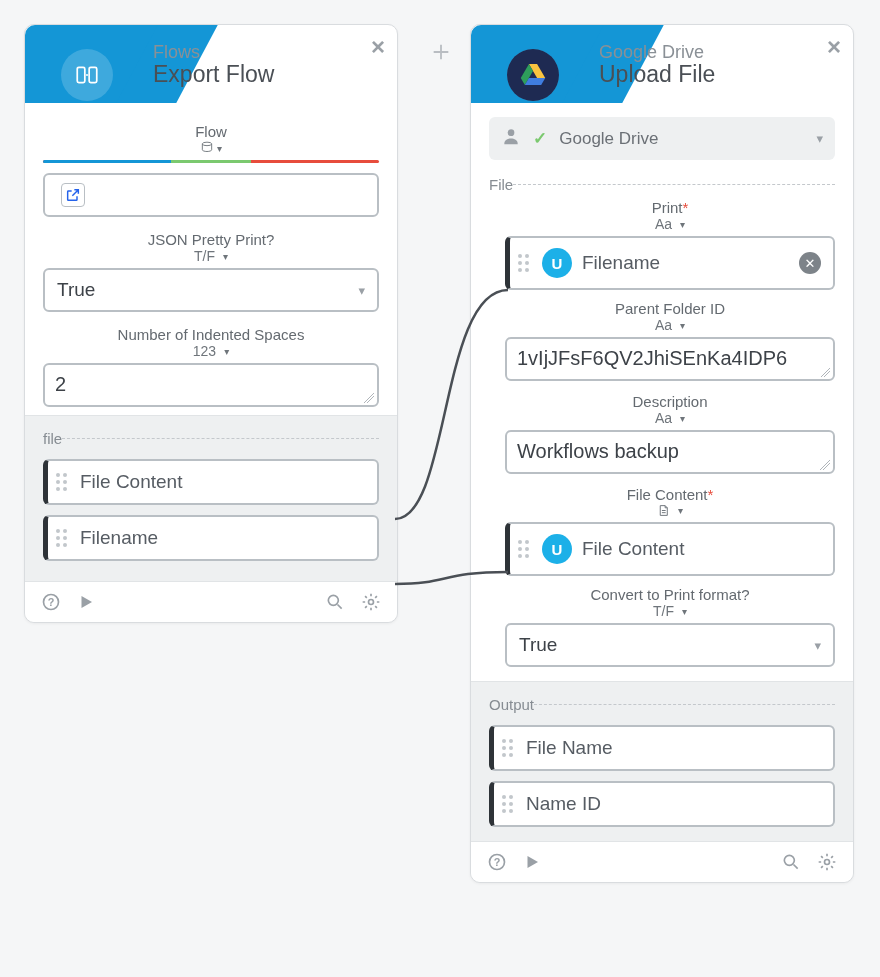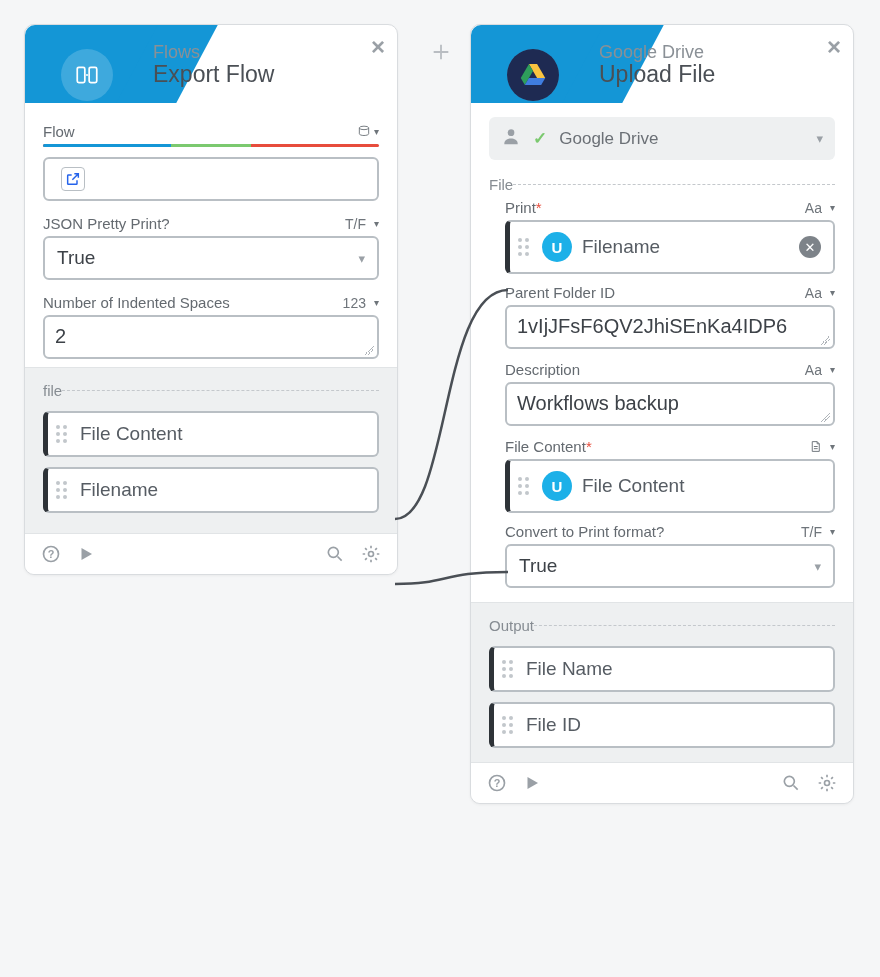--- a/index.html
+++ b/index.html
@@ -93,23 +93,24 @@
     left: 128px; top: 17px;
     z-index: 2;
   }
   .header-text .cat { font-size: 18px; color: #8a9096; font-weight: 400; }
   .header-text .title { font-size: 23px; color: #4a4f55; font-weight: 400; margin-top: -2px; }
   .card-body {
     padding: 14px 18px 8px 18px;
     background: #fff;
   }
   .field-row {
-    display: flex; justify-content: space-between;
+    display: flex; align-items: center; justify-content: space-between;
     font-size: 15px; color: #646a70; margin-top: 6px; margin-bottom: 4px;
     position: relative;
+    flex-direction: column;
   }
   .type-tag { font-size: 14px; color: #6f757b; display:flex; align-items:center; gap:8px; cursor:pointer; }
   .type-tag .chev { font-size: 10px; }
   .req { color: #e74c3c; }
   .progress {
     height: 3px; width: 100%;
     background: #e74c3c;
     position: relative;
     margin-bottom: 10px;
     border-radius: 2px; overflow: hidden;
@@ -500,21 +501,21 @@
       </div>
       <div class="pill" style="margin-bottom:4px">
         <span class="grip">
             <span></span>
             <span></span>
             <span></span>
             <span></span>
             <span></span>
             <span></span>
           </span>
-        <span>File ID</span>
+        <span>Name ID</span>
       </div>
     </div>
 
     <div class="card-footer">
       <div class="footer-left">
         <span class="footer-icon">
             <svg width="20" height="20" viewBox="0 0 24 24">
               <circle cx="12" cy="12" r="9" fill="none" stroke="#9aa0a6" stroke-width="2"></circle>
               <text x="12" y="17" text-anchor="middle" font-size="13" fill="#9aa0a6" font-weight="bold">?</text>
             </svg>

